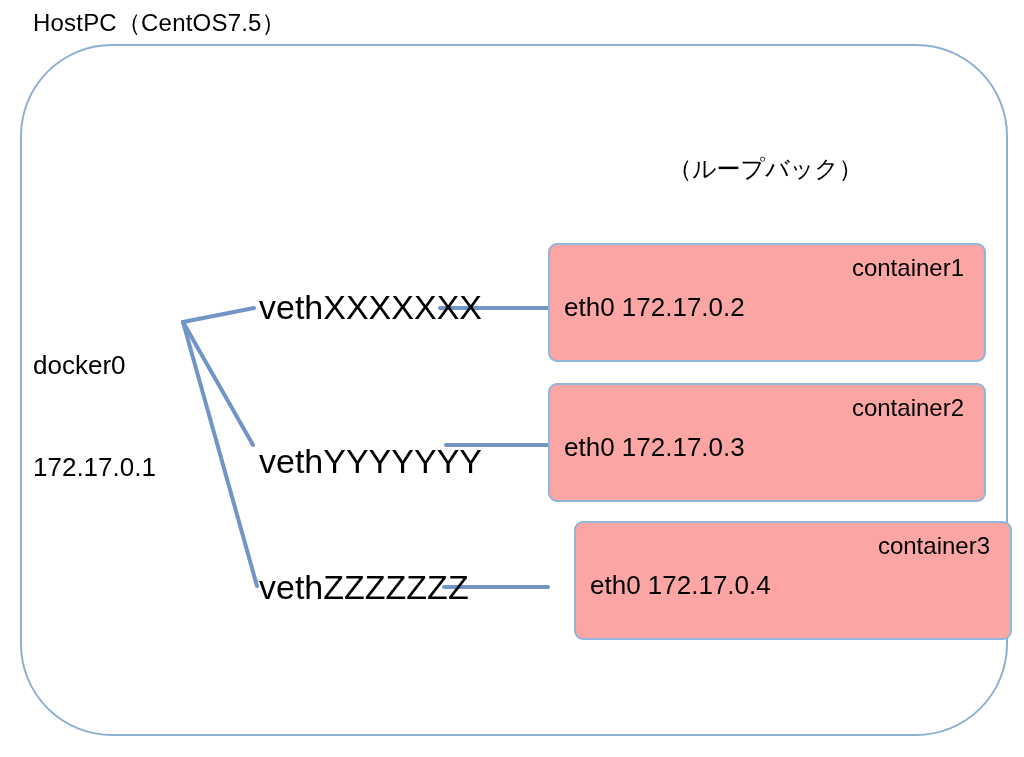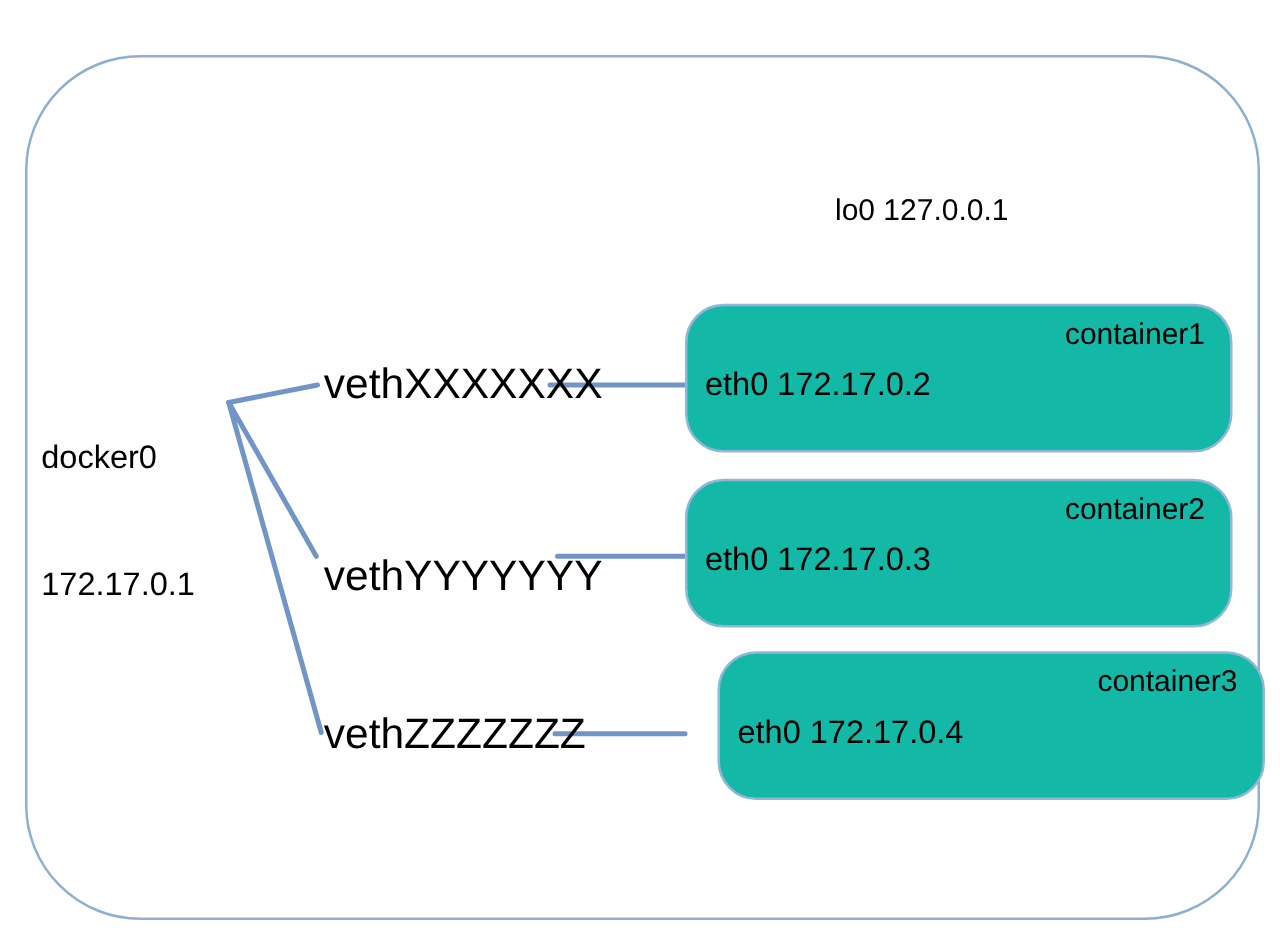--- a/index.html
+++ b/index.html
@@ -72,23 +72,23 @@
   }
   .veth-1 { top: 292px; }
   .veth-2 { top: 446px; }
   .veth-3 { top: 572px; }
   .container-box {
     position: absolute;
     left: 548px;
     width: 438px;
     height: 119px;
     border: 2px solid #92b5da;
-    border-radius: 31px;
+    border-radius: 9px;
     box-sizing: border-box;
-    background: #14b8a6;
+    background: #fca5a5;
   }
   .cont-1 { top: 243px; }
   .cont-2 { top: 383px; }
   .cont-3 { top: 521px; margin-left: 26px; }
   .container-name {
     position: absolute;
     right: 20px;
     top: 9px;
     font-size: 24px;
   }
@@ -98,37 +98,37 @@
     top: 47px;
     font-size: 26px;
     white-space: pre;
   }
 </style>
 </head>
 <body>
 
 <div class="canvas">
 
+  <div class="title">HostPC（CentOS7.5）</div>
 
   <div class="host-box"></div>
 
   <svg class="wires" viewBox="0 0 1024 757" xmlns="http://www.w3.org/2000/svg">
     <line x1="183" y1="322" x2="254" y2="308"></line>
     <line x1="183" y1="322" x2="253" y2="445"></line>
     <line x1="183" y1="322" x2="257" y2="586"></line>
     <line x1="440" y1="308" x2="548" y2="308"></line>
     <line x1="446" y1="445" x2="548" y2="445"></line>
     <line x1="444" y1="587" x2="548" y2="587"></line>
   </svg>
 
   <div class="lbl host-if">
   </div>
 
   <div class="lbl loopback">
-    <div>lo0 127.0.0.1</div>
     <div>（ループバック）</div>
   </div>
 
   <div class="bridge">
     <div>docker0</div>
     <div>172.17.0.1</div>
   </div>
 
   <div class="veth veth-1">vethXXXXXXX</div>
   <div class="veth veth-2">vethYYYYYYY</div>

